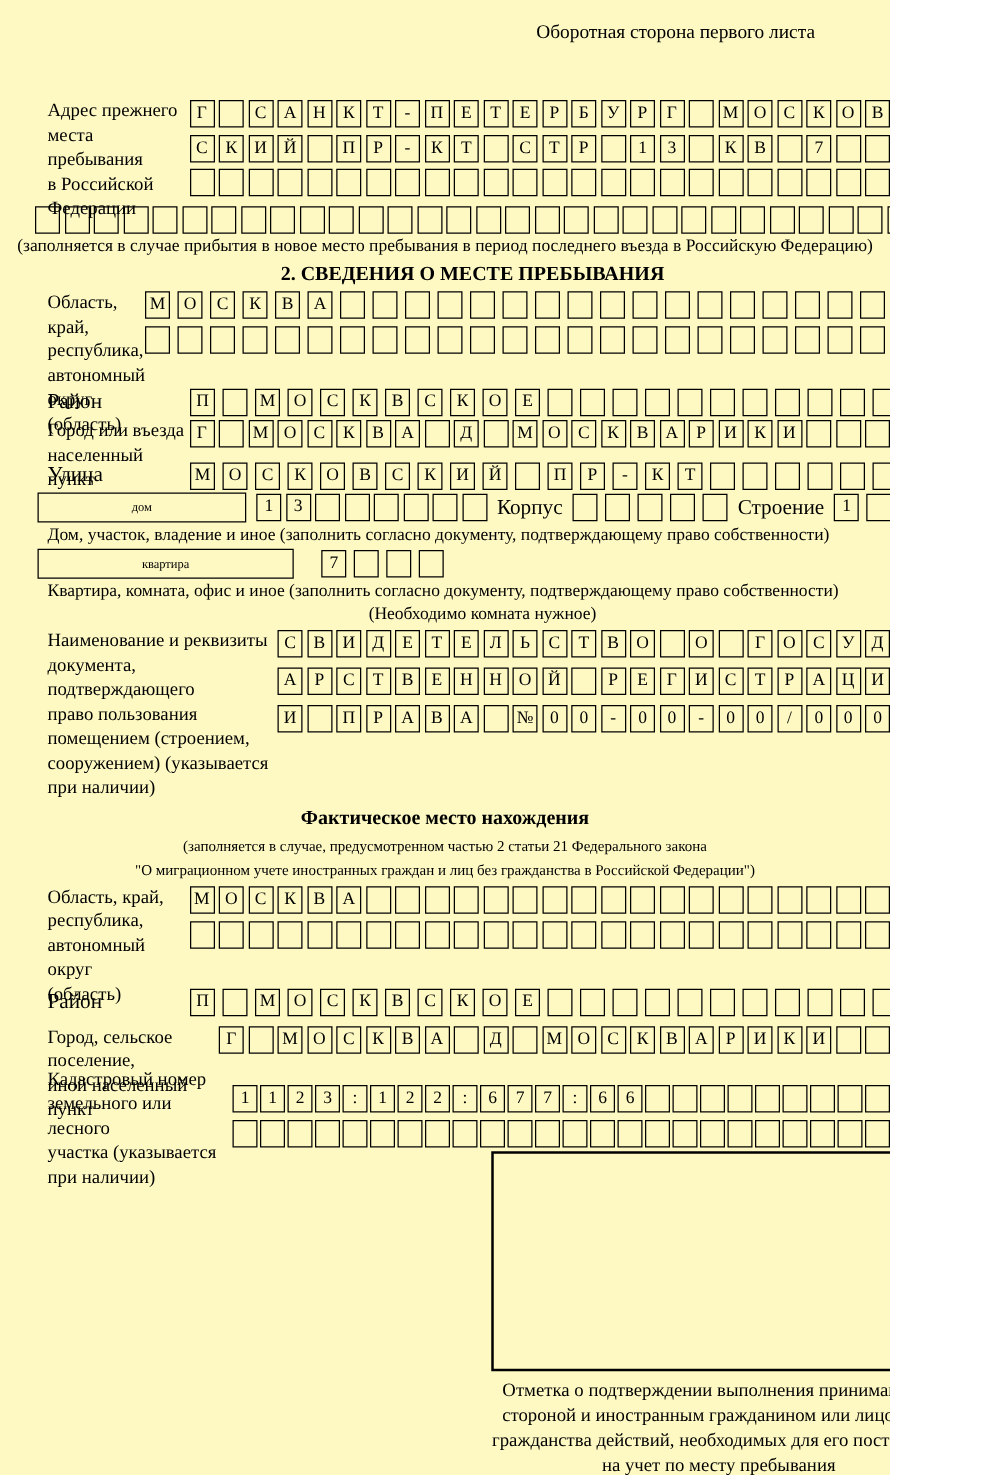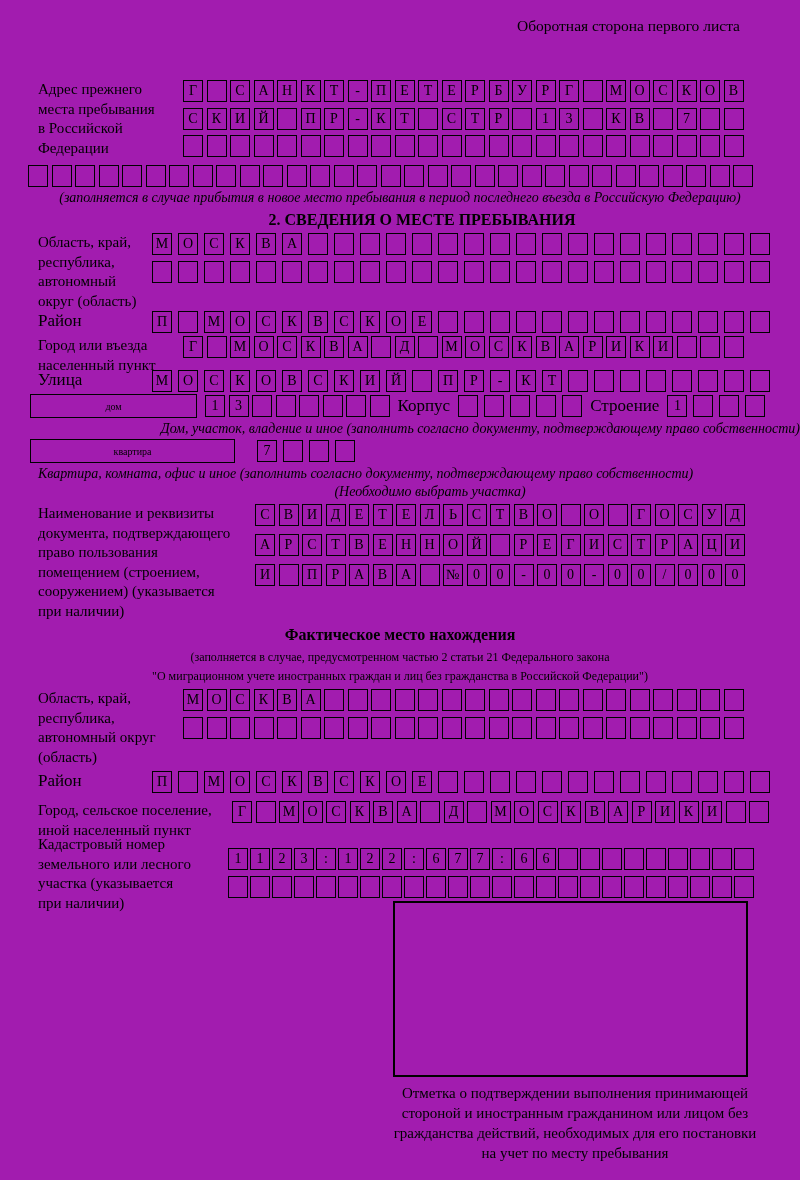--- a/index.html
+++ b/index.html
@@ -1,17 +1,17 @@
 <!DOCTYPE html>
 <html><head>
 <meta charset="utf-8">
 <style>
   html,body{margin:0;padding:0;background:#fff;}
   .page{
-    width:800px;height:1180px;background:#a21caf;color:#000;
+    width:712px;height:1180px;background:#fef9c3;color:#000;
     font-family:"Liberation Serif",serif;position:relative;overflow:hidden;
   }
   .hdr{margin:16px 60px 0 0;text-align:right;font-size:15.5px;line-height:20px;}
   .frow{display:flex;align-items:flex-start;margin-left:38px;}
   .lines{white-space:pre-line;font-size:15px;line-height:19.5px;}
   .lbl{font-size:17px;line-height:20px;flex:none;}
   .w114{width:114px;} .w145{width:145px;} .w190{width:190px;} .w194{width:194px;} .w217{width:217px;}
   .ccol{display:flex;flex-direction:column;gap:5.5px;}
   .g6{gap:6px;}
   .g8{gap:8px;}
@@ -24,34 +24,34 @@
     font-size:14px;line-height:1;
   }
   .fieldbox{
     border:1.5px solid #000;box-sizing:border-box;height:24px;flex:none;
     display:flex;align-items:center;justify-content:center;font-size:10px;
   }
   .chk{
     width:20px;height:22px;border:1.5px solid #000;box-sizing:border-box;flex:none;
     display:flex;align-items:center;justify-content:center;font-size:14px;
   }
-  .note{font-size:14px;line-height:17px;font-style:italic;}
+  .note{font-size:14px;line-height:17px;}
   .center{text-align:center;}
   .boldtitle{font-weight:bold;font-size:16px;line-height:20px;text-align:center;}
   
   #addr{margin-top:44px;height:84px;}
   #fullrow{margin:1px 0 0 28px;}
   #prevnote{margin-top:2px;}
   #s2title{margin-top:4px;padding-left:44px;}
   #region{margin-top:3px;height:78px;}
   #district{margin-top:0;}
   #city{margin-top:3px;height:30px;}
   #street{margin-top:4px;}
   #house{margin-top:2px;margin-left:30px;display:flex;align-items:center;gap:8px;}
-  #hnote{margin-top:2px;margin-left:38px;text-align:right;}
+  #hnote{margin-top:2px;margin-left:38px;}
   #apt{margin-top:2px;margin-left:30px;display:flex;align-items:center;gap:22px;}
   #anote{margin-top:2px;margin-left:38px;}
   #stay{margin-top:3px;margin-left:30px;display:flex;align-items:center;gap:12px;}
   #staynote{margin-top:1px;padding-left:60px;}
   #doc{margin-top:4px;}
   #ftitle{margin-top:4px;}
   #fnote{margin-top:3px;font-size:12px;line-height:19px;}
   #fregion{margin-top:3px;height:78px;}
   #fdistrict{margin-top:4px;}
   #fcity{margin-top:8px;height:30px;}
@@ -376,21 +376,21 @@
     <div class="fieldbox" style="width:205px;">квартира</div>
     <div class="cells gw">
         <span class="cell">7</span>
         <span class="cell"></span>
         <span class="cell"></span>
         <span class="cell"></span>
       </div>
   </div>
   <div class="note" id="anote">Квартира, комната, офис и иное (заполнить согласно документу, подтверждающему право собственности)</div>
 
-  <div class="note center" id="staynote">(Необходимо выбрать участка)</div>
+  <div class="note center" id="staynote">(Необходимо комната нужное)</div>
 
   <div class="frow" id="doc">
     <div class="lines w217">Наименование и реквизиты
 документа, подтверждающего
 право пользования
 помещением (строением,
 сооружением) (указывается
 при наличии)</div>
     <div class="ccol g8">
       <div class="cells">

